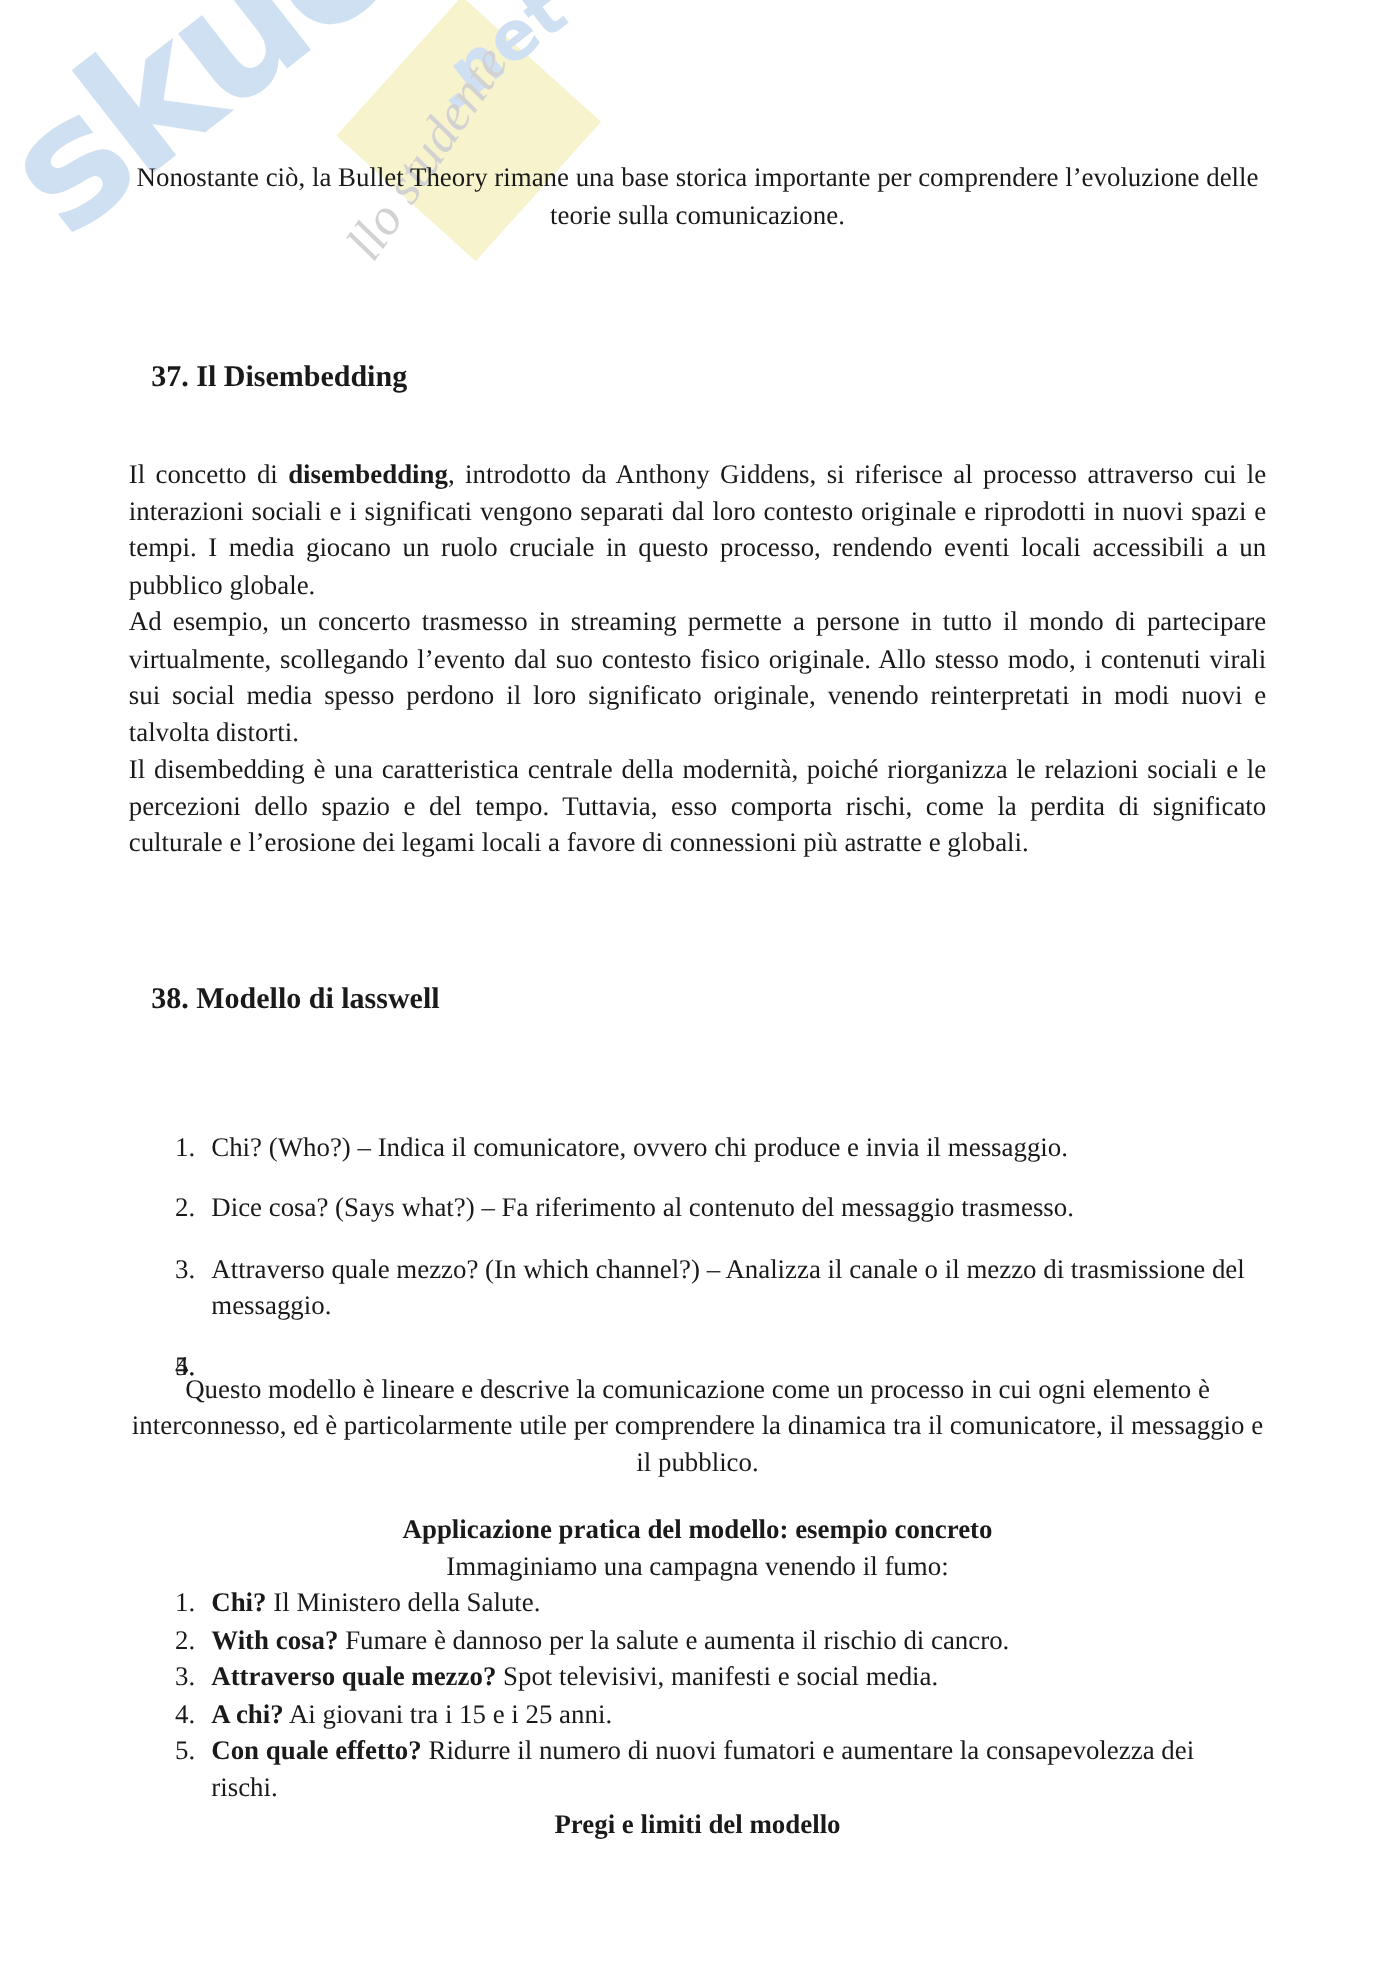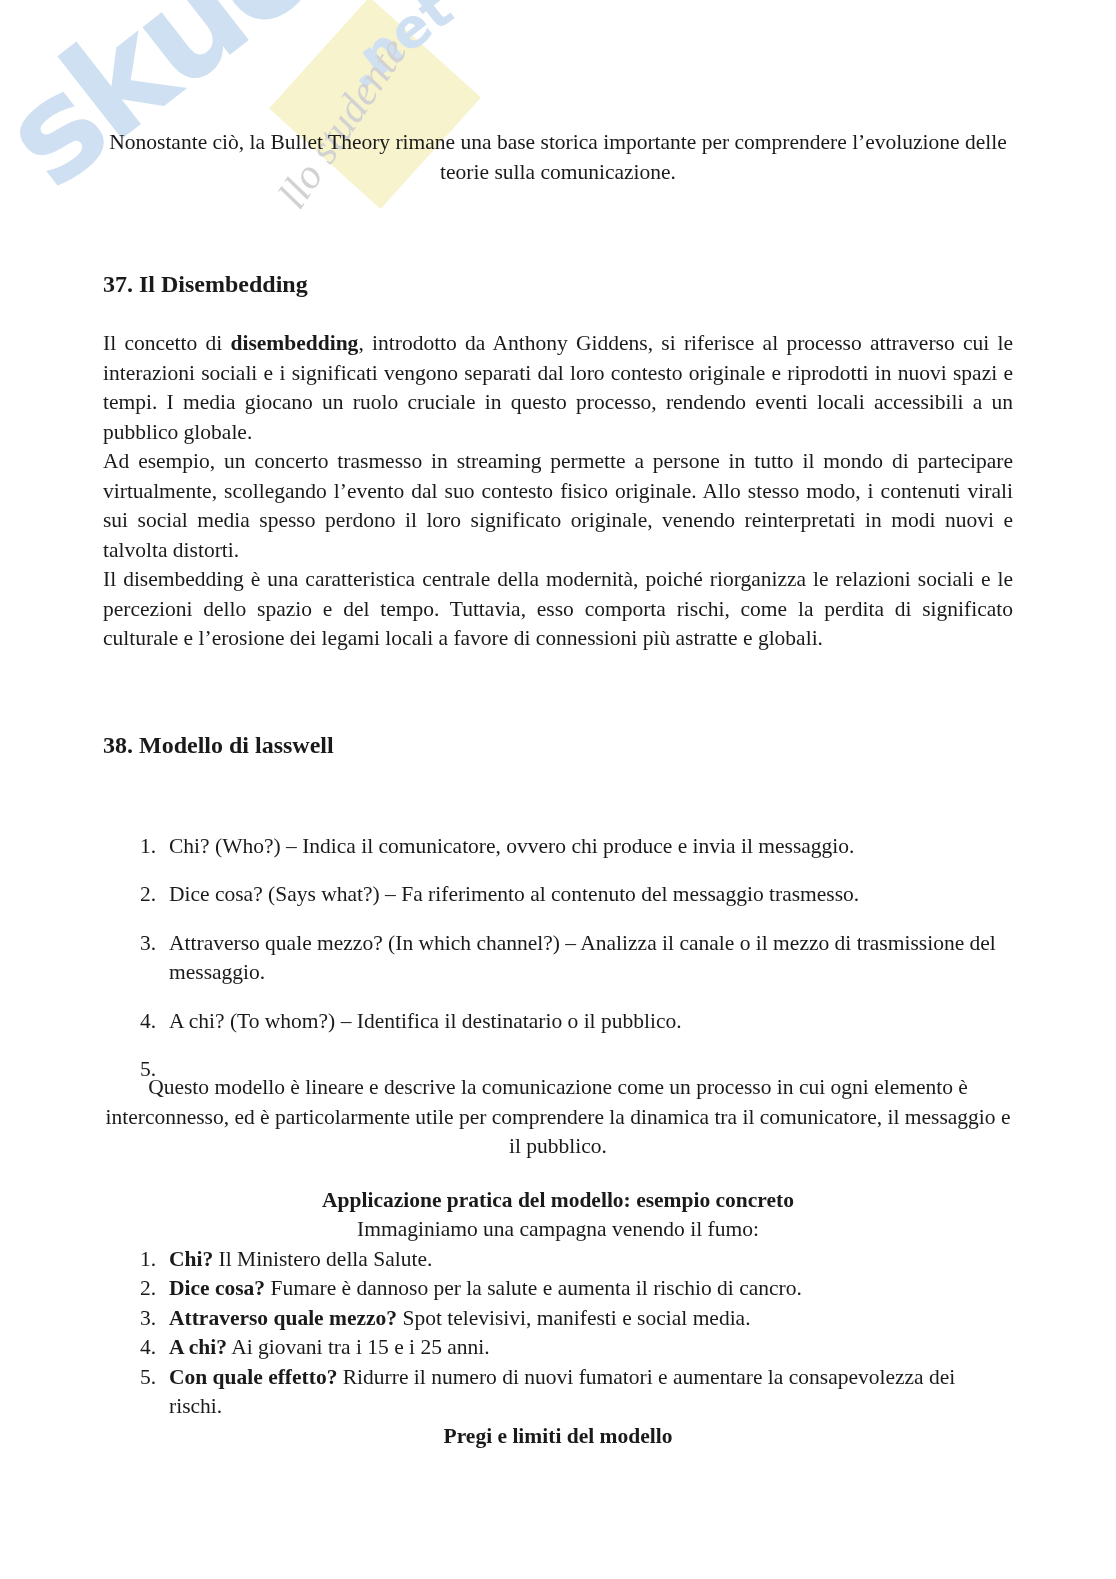--- a/index.html
+++ b/index.html
@@ -86,21 +86,21 @@
   p.body {
     margin: 0;
     font-size: 21.5px;
     line-height: 29.5px;
     text-align: center;
   }
   p.body.just {
     text-align: justify;
   }
   h2.section {
-    margin: 0;
+    margin: 18px;
     font-size: 24px;
     font-weight: 700;
     line-height: 30px;
   }
   .bold {
     font-weight: 700;
   }
 
   .gap-after-intro { height: 82px; }
   .gap-after-h37    { height: 30px; }
@@ -198,21 +198,20 @@
       <li>
         <span class="num">2.</span>
         <span>Dice cosa? (Says what?) – Fa riferimento al contenuto del messaggio trasmesso.</span>
       </li>
       <li>
         <span class="num">3.</span>
         <span>Attraverso quale mezzo? (In which channel?) – Analizza il canale o il mezzo di trasmissione del messaggio.</span>
       </li>
       <li>
         <span class="num">4.</span>
-        <span>A chi? (To whom?) – Identifica il destinatario o il pubblico.</span>
       </li>
       <li>
         <span class="num">5.</span>
       </li>
     </ol>
 
     <div class="gap-before-close"></div>
 
     <p class="body">Questo modello è lineare e descrive la comunicazione come un processo in cui ogni elemento è interconnesso, ed è particolarmente utile per comprendere la dinamica tra il comunicatore, il messaggio e il pubblico.</p>
 
@@ -220,21 +219,21 @@
 
     <p class="body bold">Applicazione pratica del modello: esempio concreto</p>
 
     <p class="body">Immaginiamo una campagna venendo il fumo:</p>
 
     <ol class="tight">
       <li>
         <span class="num">1.</span><span class="bold">Chi?</span><span> Il Ministero della Salute.</span>
       </li>
       <li>
-        <span class="num">2.</span><span class="bold">Dice cosa?</span><span> Fumare è dannoso per la salute e aumenta il rischio di cancro.</span>
+        <span class="num">2.</span><span class="bold">With cosa?</span><span> Fumare è dannoso per la salute e aumenta il rischio di cancro.</span>
       </li>
       <li>
         <span class="num">3.</span><span class="bold">Attraverso quale mezzo?</span><span> Spot televisivi, manifesti e social media.</span>
       </li>
       <li>
         <span class="num">4.</span><span class="bold">A chi?</span><span> Ai giovani tra i 15 e i 25 anni.</span>
       </li>
       <li>
         <span class="num">5.</span><span class="bold">Con quale effetto?</span><span> Ridurre il numero di nuovi fumatori e aumentare la consapevolezza dei rischi.</span>
       </li>

